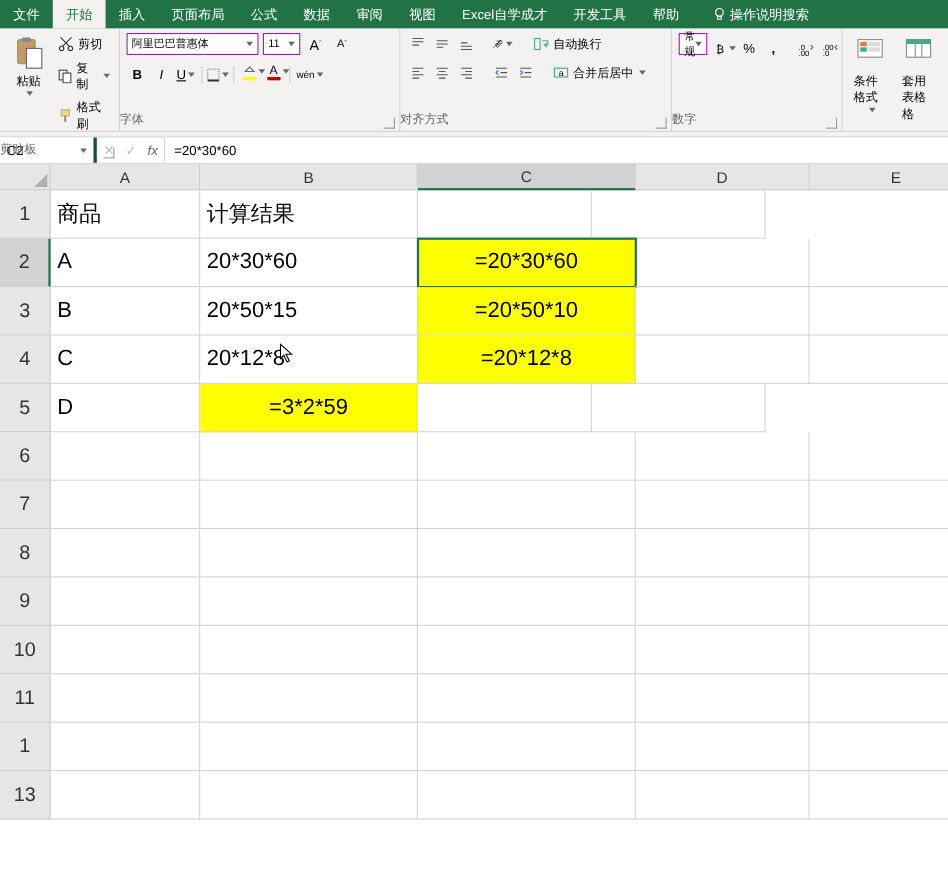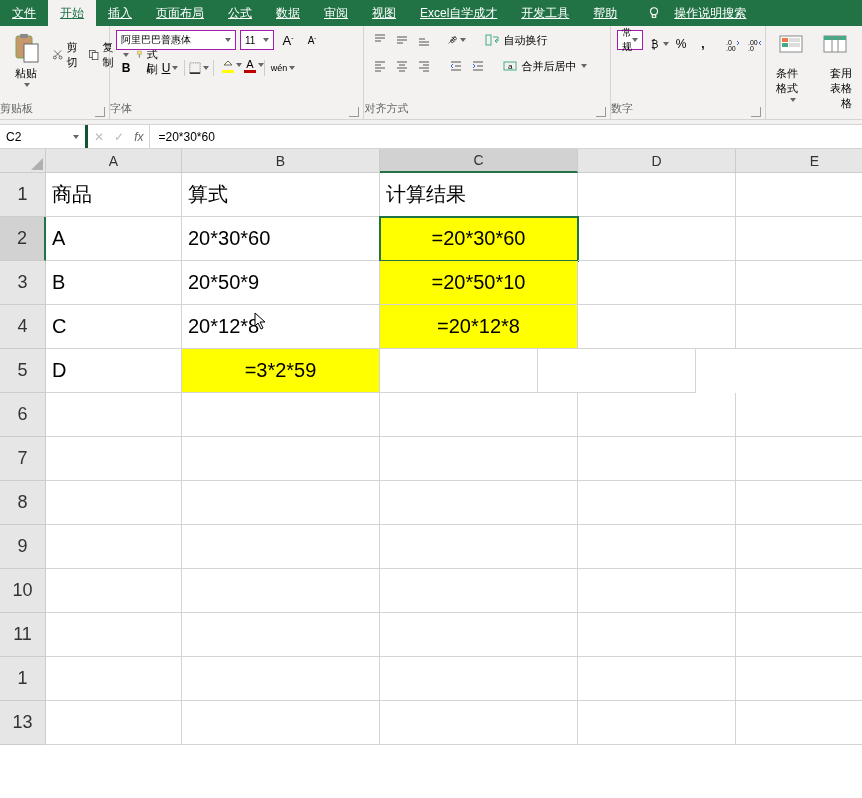--- a/index.html
+++ b/index.html
@@ -1,22 +1,22 @@
 <!DOCTYPE html>
 <html><head>
 <meta charset="utf-8">
 <style>
 * { box-sizing: border-box; margin: 0; padding: 0; font-family: "Microsoft YaHei", Arial, sans-serif; }
 body { background: #fff; width: 862px; height: 798px; overflow: hidden; user-select: none; }
 
 
 .tabbar { background: #217346; height: 26px; display: flex; align-items: stretch; font-size: 12px; color: #fff; }
-.tab { padding: 0 12px; display: flex; align-items: center; cursor: pointer; white-space: nowrap; text-decoration: underline; }
+.tab { padding: 0 12px; display: flex; align-items: center; cursor: pointer; white-space: nowrap; }
 .tab.active { background: #f3f2f1; color: #217346; }
-.tell-me { display: flex; align-items: center; gap: 13px; margin-left: 6px; }
+.tell-me { display: flex; align-items: center; gap: 2px; margin-left: 6px; }
 .bulb-icon { width: 14px; height: 14px; display: inline-block; }
 
 
 .ribbon { background: #f3f2f1; height: 94px; border-bottom: 1px solid #d4d4d4; display: flex; }
 .group { border-right: 1px solid #d4d4d4; display: flex; flex-direction: column; }
 .group-body { flex: 1; display: flex; align-items: flex-start; padding: 4px 6px; gap: 4px; }
 .group-label { font-size: 11px; color: #666; padding: 2px 0 3px; position: relative; }
 .dlg-launcher { position: absolute; right: 4px; bottom: 2px; width: 10px; height: 10px; border: 1px solid #999; border-top: none; border-left: none; cursor: pointer; }
 
 .bigbtn { display: flex; flex-direction: column; align-items: center; gap: 2px; padding: 2px 4px; font-size: 11px; cursor: pointer; }
@@ -102,21 +102,21 @@
         <span class="icn">
           <svg viewBox="0 0 32 32">
               <rect x="6" y="4" width="16" height="22" rx="2" fill="#c9986a" stroke="#7a5"></rect>
               <rect x="10" y="2" width="8" height="4" rx="1" fill="#888"></rect>
               <rect x="14" y="12" width="14" height="18" fill="#fff" stroke="#666"></rect>
             </svg>
         </span>
         <span>粘贴</span>
         <span class="dd"></span>
       </div>
-      <div style="display:flex;flex-direction:row;gap:2px">
+      <div style="display:flex;flex-direction:column;gap:2px">
         <div class="smallrow">
           <span class="icn16">
               <svg viewBox="0 0 16 16">
                 <circle cx="4" cy="12" r="2" fill="none" stroke="#333"></circle>
                 <circle cx="12" cy="12" r="2" fill="none" stroke="#333"></circle>
                 <path d="M5 10 L13 2 M11 10 L3 2" stroke="#333" fill="none"></path>
               </svg>
             </span>
           <span>剪切</span>
         </div>
@@ -373,21 +373,21 @@
       </div>
       <div class="bigbtn">
         <span class="icn">
             <svg viewBox="0 0 32 32">
               <rect x="4" y="4" width="22" height="16" fill="#fff" stroke="#888"></rect>
               <rect x="4" y="4" width="22" height="4" fill="#4a8"></rect>
               <line x1="12" y1="4" x2="12" y2="20" stroke="#888"></line>
               <line x1="18" y1="4" x2="18" y2="20" stroke="#888"></line>
             </svg>
           </span>
-        <span style="white-space:pre-line;text-align:right">套用
+        <span style="white-space:pre-line;text-align:left">套用
 表格格</span>
       </div>
     </div>
     <div class="group-label"></div>
   </div>
 </div>
 
 <div class="spacer"></div>
 
 <div class="fbar">
@@ -428,35 +428,34 @@
     <div class="colheads" id="colheads-container">
         <div class="colhead wA">A</div>
         <div class="colhead wB">B</div>
         <div class="colhead wC sel">C</div>
         <div class="colhead wD">D</div>
         <div class="colhead wE">E</div>
       </div>
     <div id="data-container">
         <div class="datarow">
           <div class="cell wA">商品</div>
-          <div class="cell wB">算式</div>
           <div class="cell wC">计算结果</div>
           <div class="cell wD"></div>
           <div class="cell wE"></div>
         </div>
         <div class="datarow">
           <div class="cell wA">A</div>
           <div class="cell wB">20*30*60</div>
           <div class="cell wC hl center active">=20*30*60</div>
           <div class="cell wD"></div>
           <div class="cell wE"></div>
         </div>
         <div class="datarow">
           <div class="cell wA">B</div>
-          <div class="cell wB">20*50*9</div>
+          <div class="cell wB">20*50*15</div>
           <div class="cell wC hl center">=20*50*10</div>
           <div class="cell wD"></div>
           <div class="cell wE"></div>
         </div>
         <div class="datarow">
           <div class="cell wA">C</div>
           <div class="cell wB">20*12*8</div>
           <div class="cell wC hl center">=20*12*8</div>
           <div class="cell wD"></div>
           <div class="cell wE"></div>

